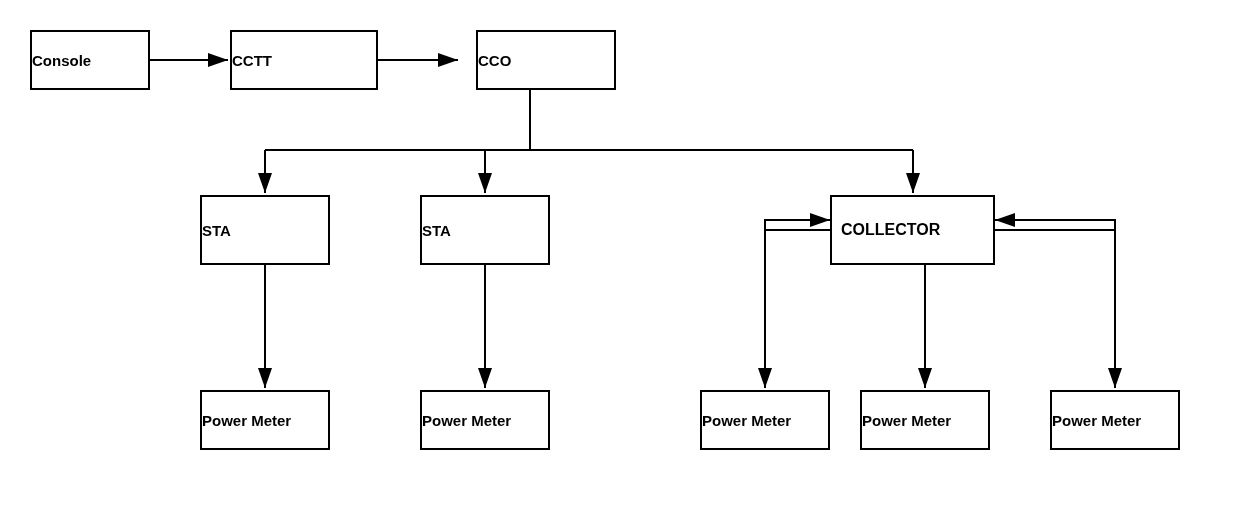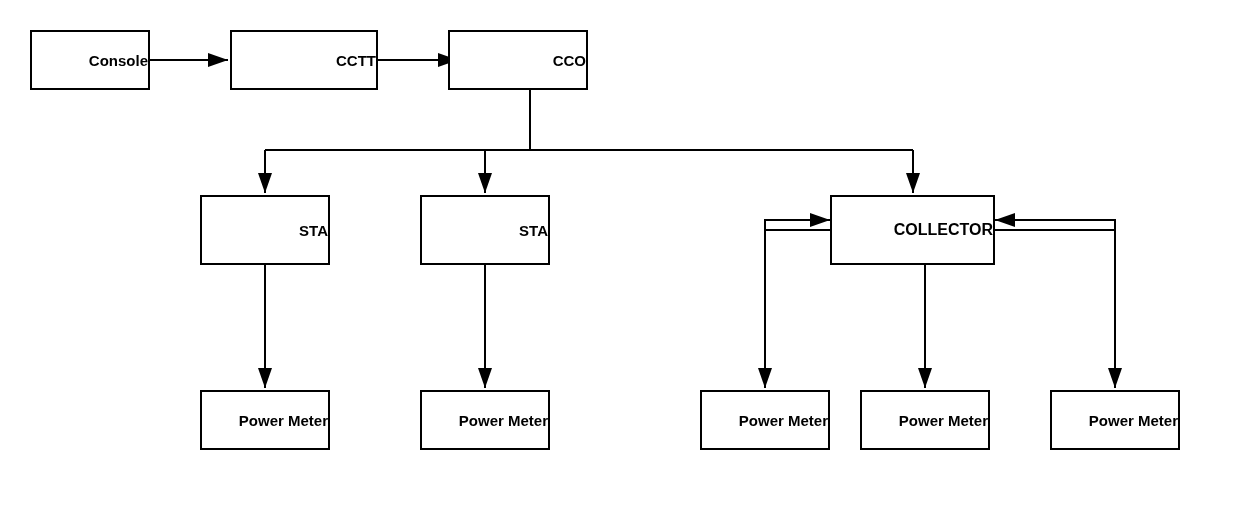--- a/index.html
+++ b/index.html
@@ -21,21 +21,21 @@
       top: 0; left: 0;
       width: 1240px;
       height: 530px;
     }
     .box {
       position: absolute;
       border: 2px solid #000;
       background: #fff;
       display: flex;
       align-items: center;
-      justify-content: flex-end;
+      justify-content: flex-start;
       font-size: 15px;
       font-weight: bold;
       text-align: center;
       font-family: Arial, sans-serif;
     }
   </style>
 </head>
 <body>
 
 <div id="diagram">
@@ -80,33 +80,33 @@
   </svg>
 
   <div class="box" style="left:30px; top:30px; width:120px; height:60px;">
     <span>Console</span>
   </div>
 
   <div class="box" style="left:230px; top:30px; width:148px; height:60px;">
     <span>CCTT</span>
   </div>
 
-  <div class="box" style="left:448px; top:30px; width:140px; height:60px;">
+  <div class="box" style="left:476px; top:30px; width:140px; height:60px;">
     <span>CCO</span>
   </div>
 
   <div class="box" style="left:200px; top:195px; width:130px; height:70px;">
     <span>STA</span>
   </div>
 
   <div class="box" style="left:420px; top:195px; width:130px; height:70px;">
     <span>STA</span>
   </div>
 
-  <div class="box" style="left:830px; top:195px; width:165px; height:70px; font-size:16px;">
+  <div class="box" style="left:830px; top:195px; width:165px; height:70px; font-size:16px;padding-left:9px;">
     <span>COLLECTOR</span>
   </div>
 
   <div class="box" style="left:200px; top:390px; width:130px; height:60px;">
     <span>Power Meter</span>
   </div>
 
   <div class="box" style="left:420px; top:390px; width:130px; height:60px;">
     <span>Power Meter</span>
   </div>

